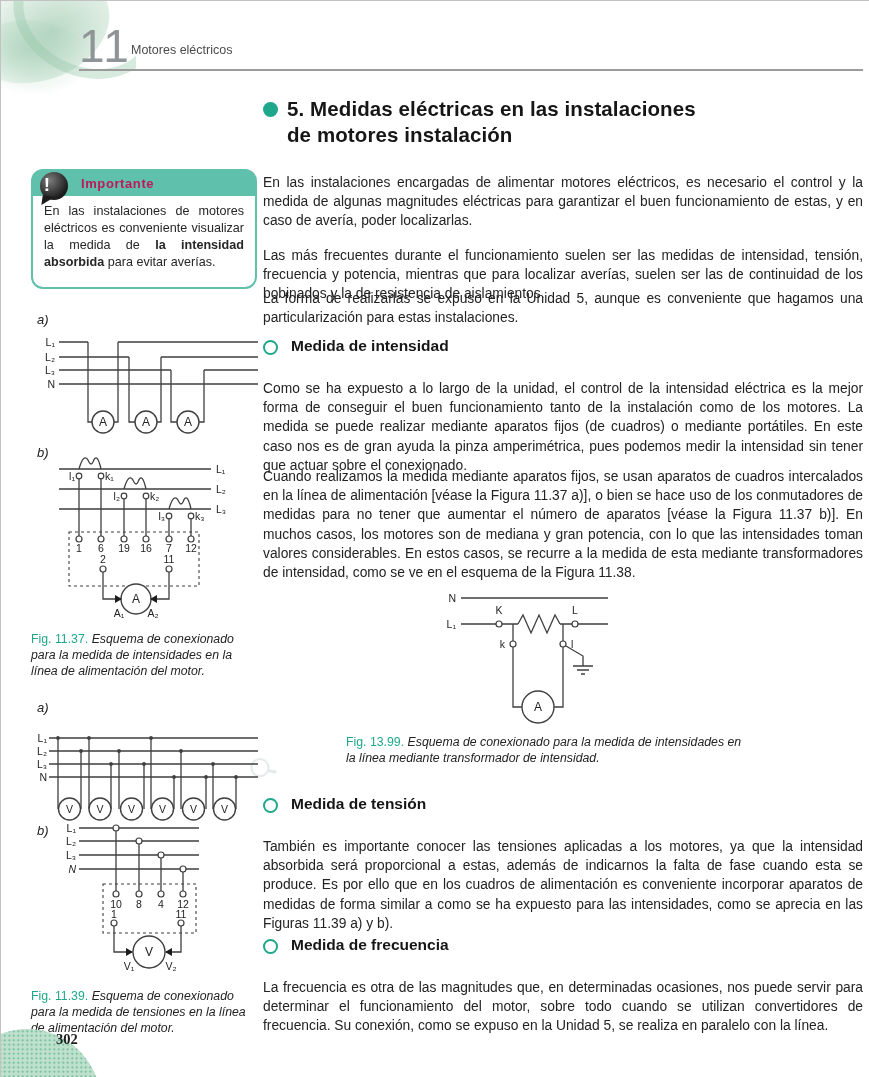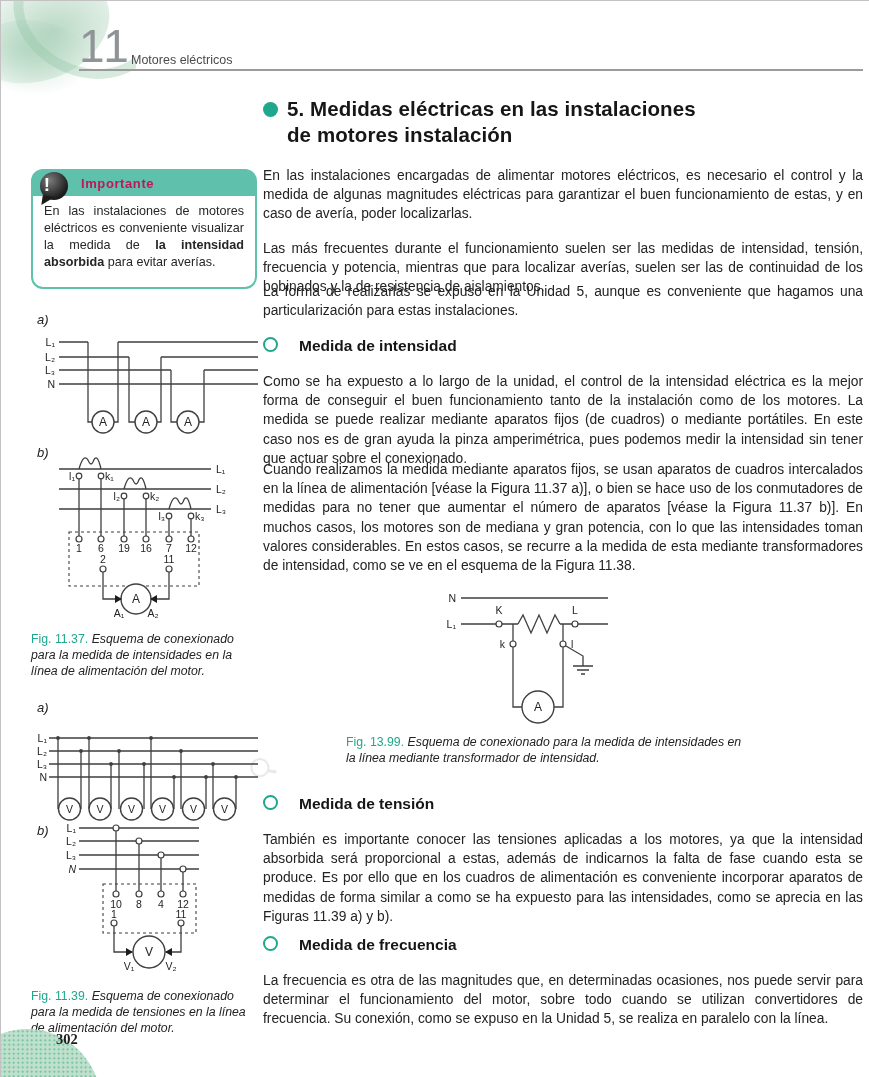--- a/index.html
+++ b/index.html
@@ -9,43 +9,43 @@
   
   .swirl{position:absolute;left:0;top:0;width:135px;height:102px;overflow:hidden;}
   .swirl i{position:absolute;border-radius:50%;}
   .swirl .s1{left:-40px;top:-30px;width:150px;height:110px;
      background:radial-gradient(ellipse at 60% 60%, rgba(130,185,150,.55), rgba(160,205,175,.25) 55%, transparent 72%);transform:rotate(-18deg);}
   .swirl .s2{left:10px;top:-45px;width:130px;height:100px;border:10px solid rgba(140,195,160,.35);
      background:transparent;transform:rotate(25deg);}
   .swirl .s3{left:-25px;top:20px;width:120px;height:80px;
      background:radial-gradient(ellipse at 40% 40%, rgba(150,200,170,.45), transparent 65%);transform:rotate(12deg);}
   .chapter-num{position:absolute;left:78px;top:18px;font-size:46px;font-weight:400;color:#8f9496;letter-spacing:2px;}
-  .chapter-title{position:absolute;left:130px;top:52px;font-size:12.5px;color:#4a4a4a;}
+  .chapter-title{position:absolute;left:130px;top:42px;font-size:12.5px;color:#4a4a4a;}
   .header-rule{position:absolute;left:78px;top:68px;width:784px;height:2px;background:#9b9b9b;}
 
   
   .imp-box{position:absolute;left:30px;top:168px;width:226px;height:120px;
      border:2.5px solid #5fc0ab;border-radius:12px;background:#fff;box-sizing:border-box;}
   .imp-bar{position:absolute;left:0;top:0;right:0;height:25px;background:#5fc0ab;border-radius:8px 8px 0 0;}
   .imp-title{position:absolute;left:48px;top:5px;color:#be185d;font-weight:bold;font-size:13px;letter-spacing:.6px;}
   .imp-icon{position:absolute;left:7px;top:1px;width:28px;height:28px;border-radius:50%;
      background:radial-gradient(circle at 35% 30%, #7a7a7a, #1c1c1c 70%);z-index:2;}
   .imp-icon:after{content:"";position:absolute;left:2px;bottom:-6px;width:0;height:0;
      border-left:12px solid #1c1c1c;border-bottom:10px solid transparent;transform:rotate(8deg);}
   .imp-excl{position:absolute;left:0;top:0;width:28px;height:28px;text-align:center;
      line-height:28px;color:#fff;font-weight:bold;font-size:19px;z-index:3;}
   .imp-body{position:absolute;left:11px;right:11px;top:32px;font-size:12.6px;line-height:17px;text-align:justify;}
   .imp-body b{font-weight:bold;}
 
   
   .title{position:absolute;left:262px;top:95px;display:flex;gap:9px;width:600px;}
   .title .bullet{width:15px;height:15px;border-radius:50%;background:#1fa78c;margin-top:6px;flex:none;}
   .title .tx{font-size:20.5px;line-height:26px;font-weight:bold;color:#161616;letter-spacing:.1px;}
-  .para{position:absolute;left:262px;width:600px;font-size:13.8px;line-height:19.2px;text-align:justify;color:#232323;}
-  .subhead{position:absolute;left:262px;display:flex;align-items:flex-start;gap:21px;}
+  .para{position:absolute;left:262px;width:600px;font-size:13.8px;line-height:19.2px;text-align:justify;color:#232323;margin-top:7px;}
+  .subhead{position:absolute;left:262px;display:flex;align-items:flex-end;gap:13px;}
   .subhead .ring{width:11px;height:11px;border:2.2px solid #1fa78c;border-radius:50%;background:#fff;flex:none;}
   .subhead .tx{font-size:15.5px;font-weight:bold;color:#161616;}
 
   
   .fig-label{position:absolute;font-size:13px;font-style:italic;color:#232323;}
   svg{position:absolute;overflow:visible;}
   .w{stroke:#3f3f3f;stroke-width:1.3;fill:none;}
   .term{stroke:#3f3f3f;stroke-width:1.2;fill:#fff;}
   .meter{stroke:#3f3f3f;stroke-width:1.4;fill:#fff;}
   .dot{fill:#3f3f3f;stroke:none;}

